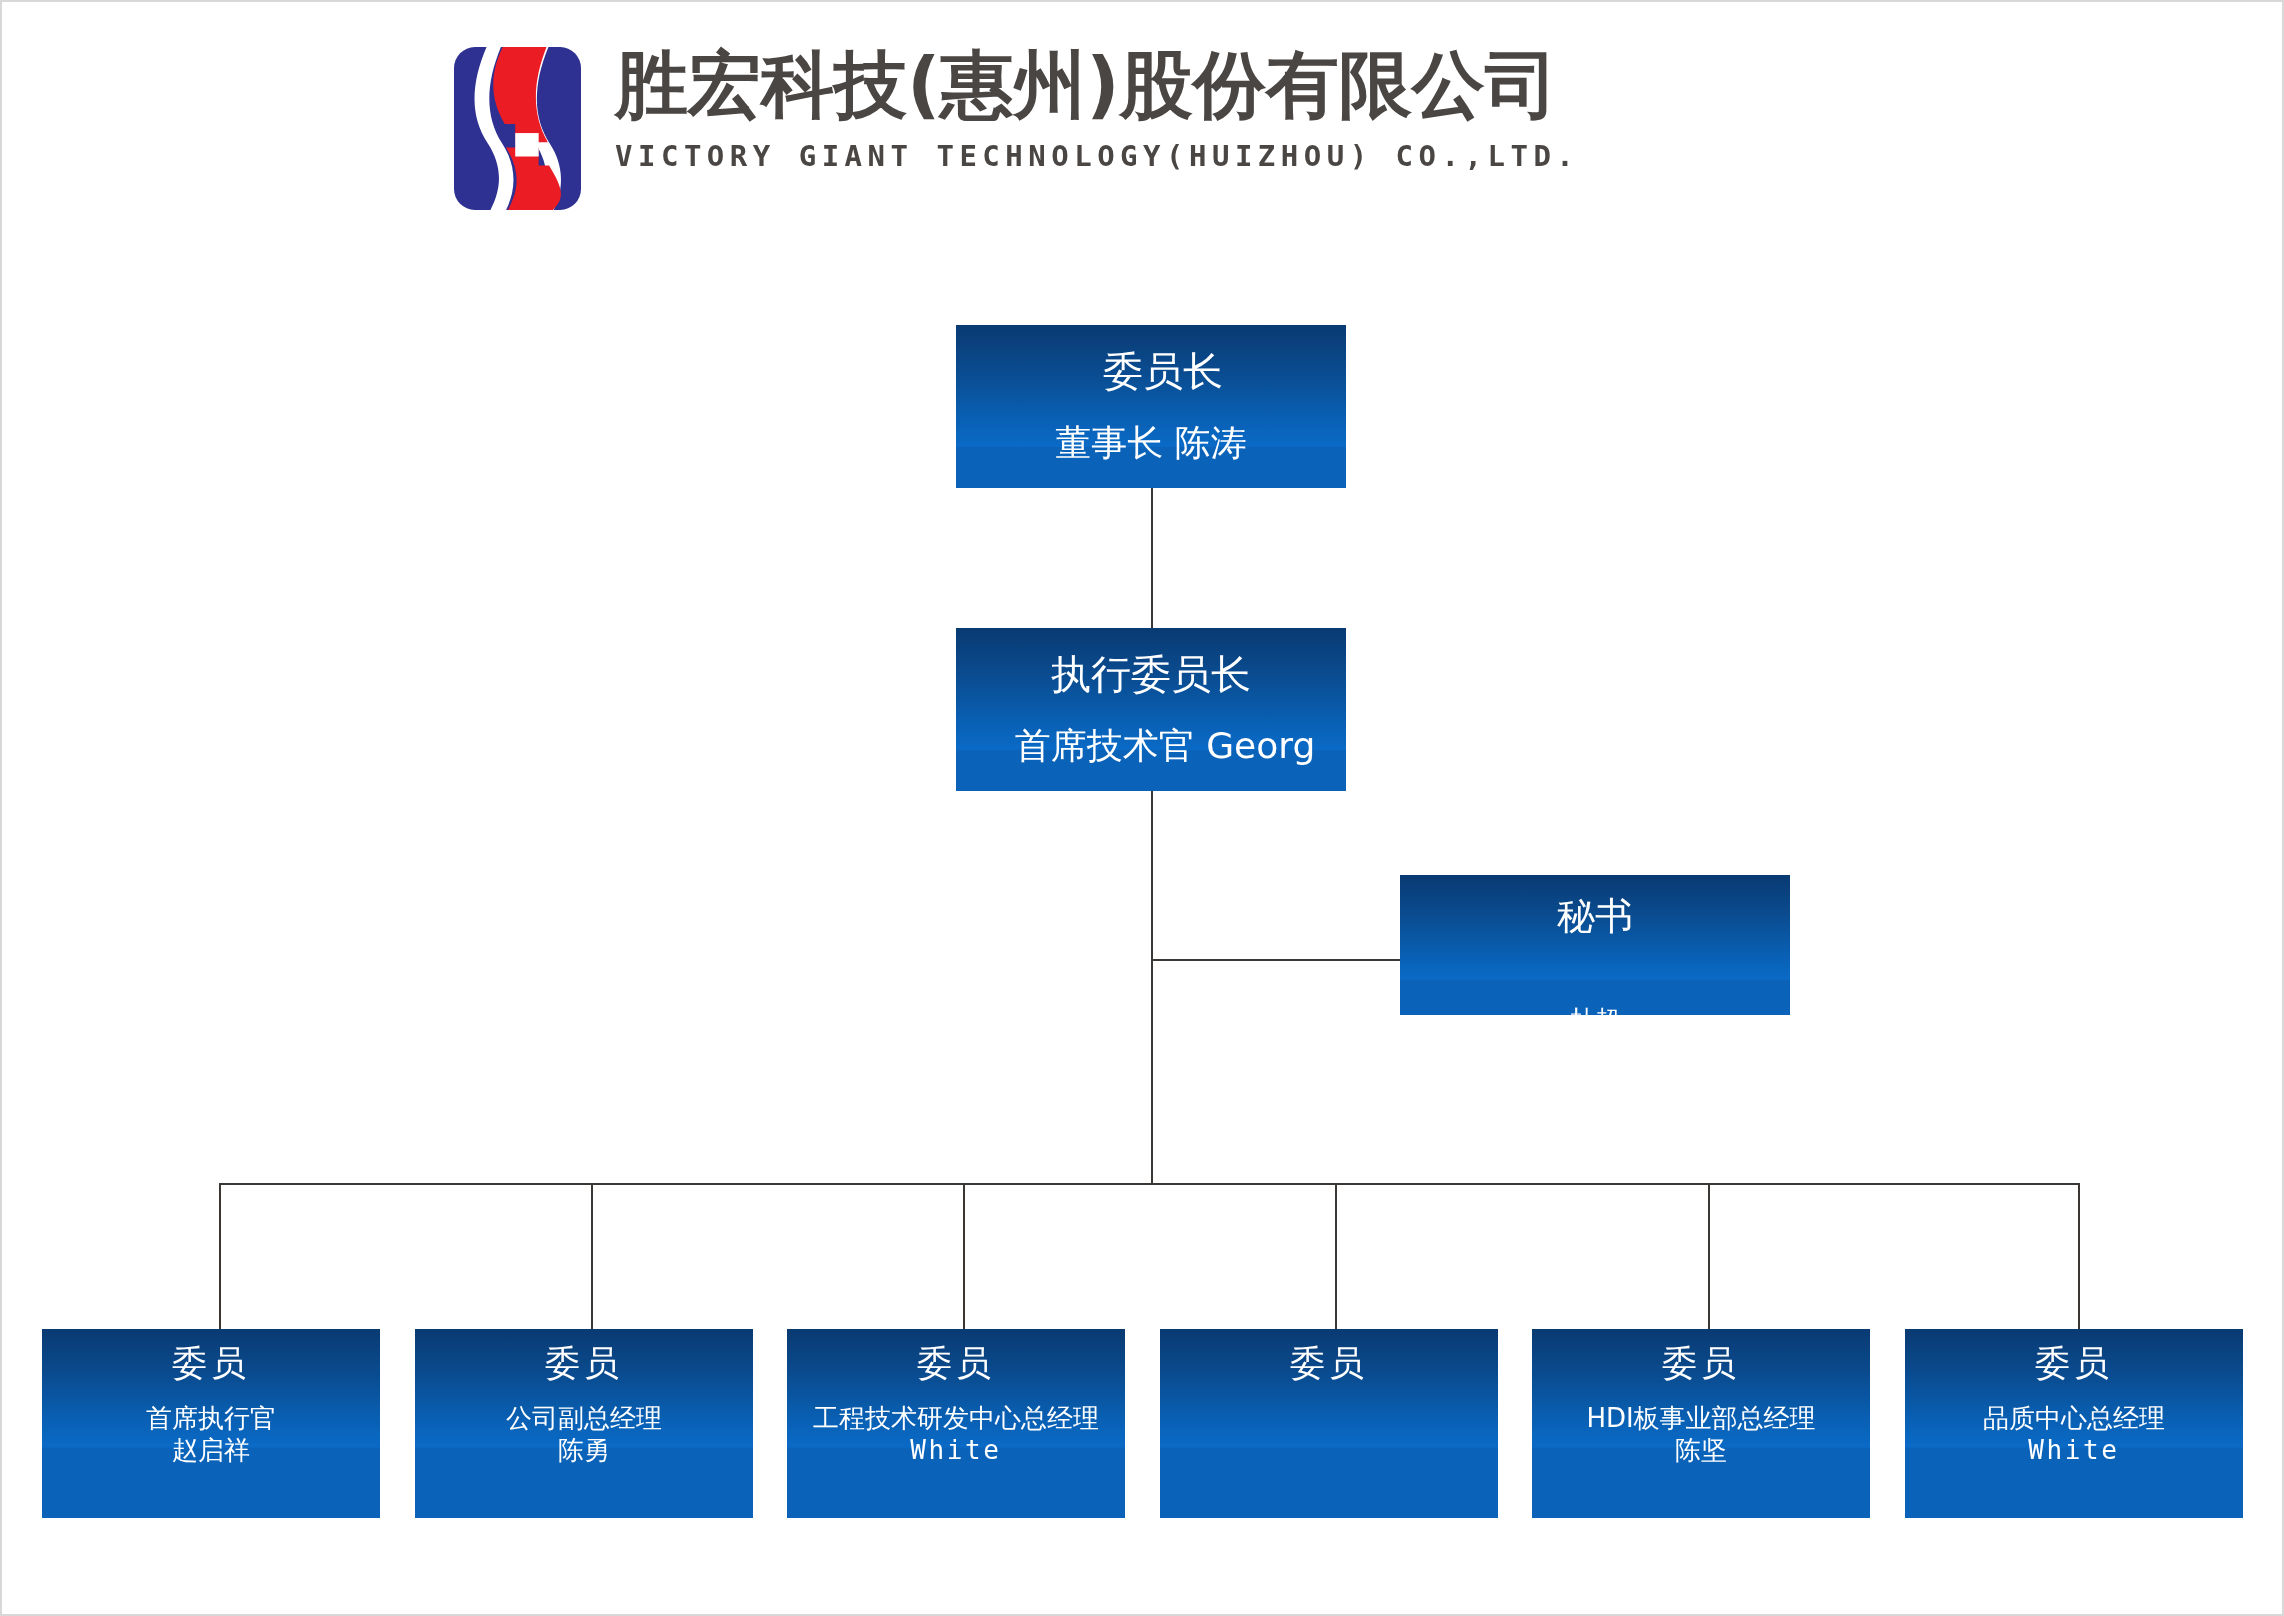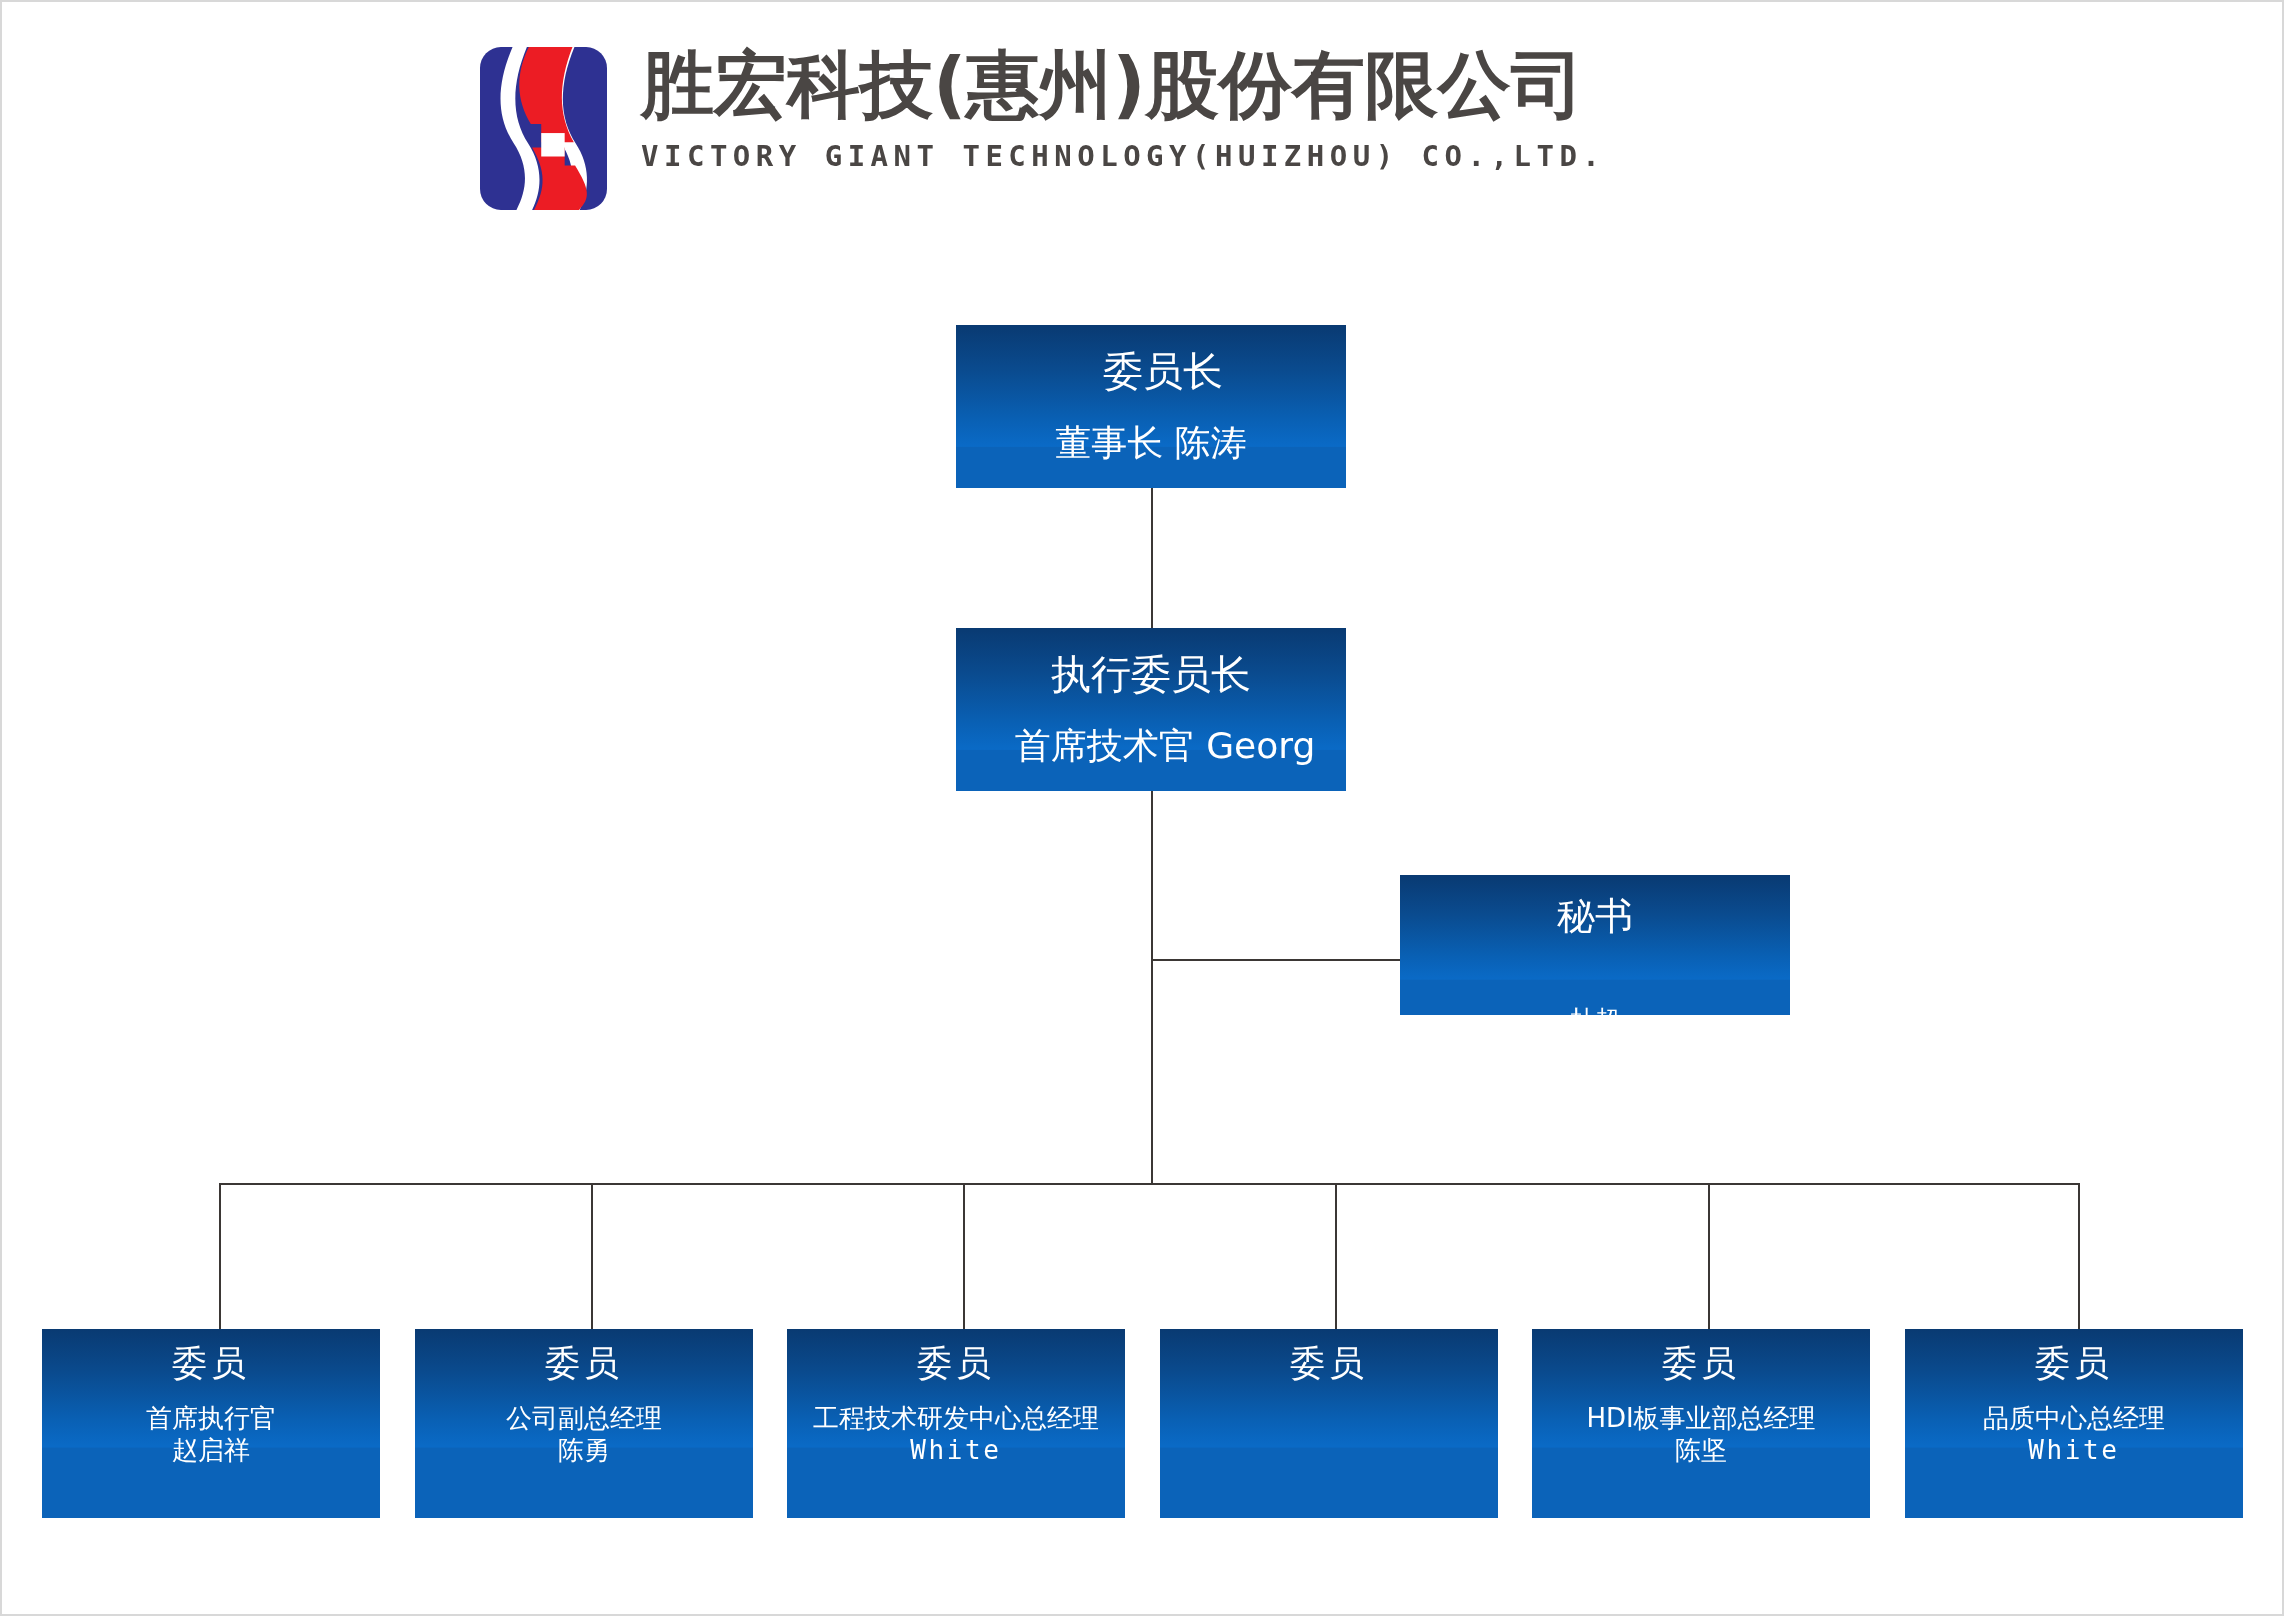--- a/index.html
+++ b/index.html
@@ -22,21 +22,21 @@
     width: 2284px;
     height: 1616px;
     background: #ffffff;
     border: 2px solid #d8d8d8;
     box-sizing: border-box;
   }
 
   
   #header {
     position: absolute;
-    left: 478px;
+    left: 452px;
     top: 40px;
     display: flex;
     align-items: flex-start;
   }
   #logo-mark {
     width: 127px;
     height: 163px;
     flex: 0 0 auto;
     margin-top: 5.2px;
   }

